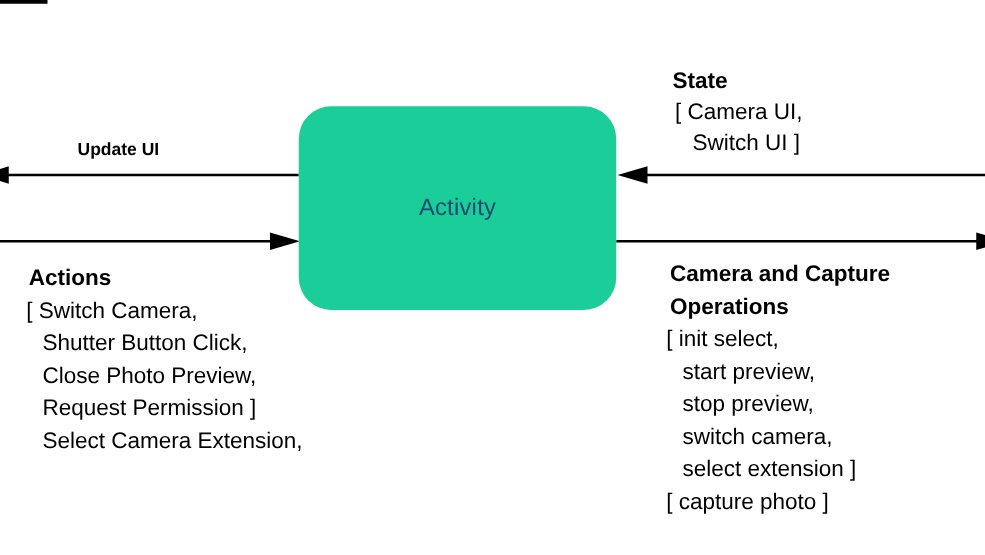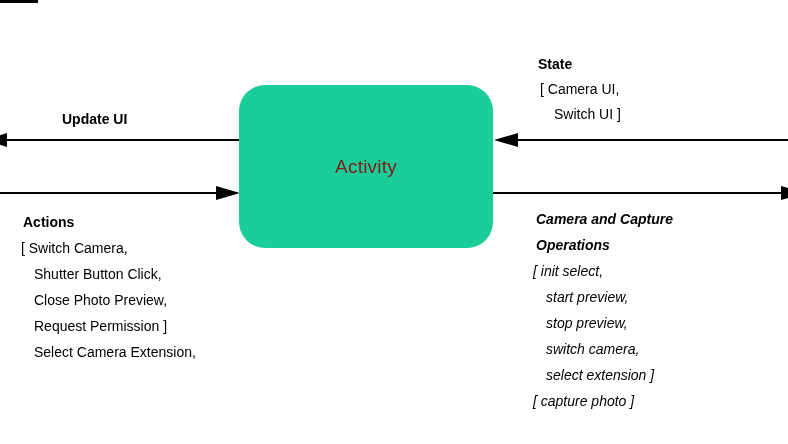--- a/index.html
+++ b/index.html
@@ -40,27 +40,27 @@
   }
   .lbl {
     position: absolute;
     font-size: 14px;
     white-space: nowrap;
   }
   .bold { font-weight: bold; }
   .update-ui-label { left: 62px; top: 111px; font-weight: bold; }
   .blk {
     position: absolute;
-    font-size: 14px;
+    font-size: 18px;
     line-height: 26px;
     white-space: nowrap;
   }
   .blk-actions { left: 21px; top: 209px; }
   .blk-state { left: 538px; top: 52px; line-height: 25px; }
-  .blk-ops { left: 533px; top: 206px; font-style: italic; }
+  .blk-ops { left: 533px; top: 206px; }
   .pad2 { padding-left: 2px; }
   .pad3 { padding-left: 3px; }
   .ind13 { padding-left: 13px; }
   .ind16 { padding-left: 16px; }
 </style>
 </head>
 <body>
 
 <div class="canvas">
 
@@ -75,21 +75,21 @@
     <polygon points="240,193 216,186 216,200" fill="#000000"></polygon>
 
     <line x1="512" y1="140" x2="788" y2="140" stroke-width="2" stroke="#000000"></line>
     <polygon points="494,140 518,133 518,147" fill="#000000"></polygon>
 
     <line x1="493" y1="193" x2="788" y2="193" stroke-width="2" stroke="#000000"></line>
     <polygon points="805,193 781,186 781,200" fill="#000000"></polygon>
   </svg>
 
   <div class="node" style="background: rgb(27, 205, 152);">
-    <span class="node-label" style="color: #7f1d1d;">Activity</span>
+    <span class="node-label" style="color: #0c4a6e;">Activity</span>
   </div>
 
   <div class="lbl update-ui-label">Update UI</div>
 
   <div class="blk blk-actions">
     <div class="bold pad2">Actions</div>
     <div>[ Switch Camera,</div>
     <div class="ind13">Shutter Button Click,</div>
     <div class="ind13">Close Photo Preview,</div>
     <div class="ind13">Request Permission ]</div>

